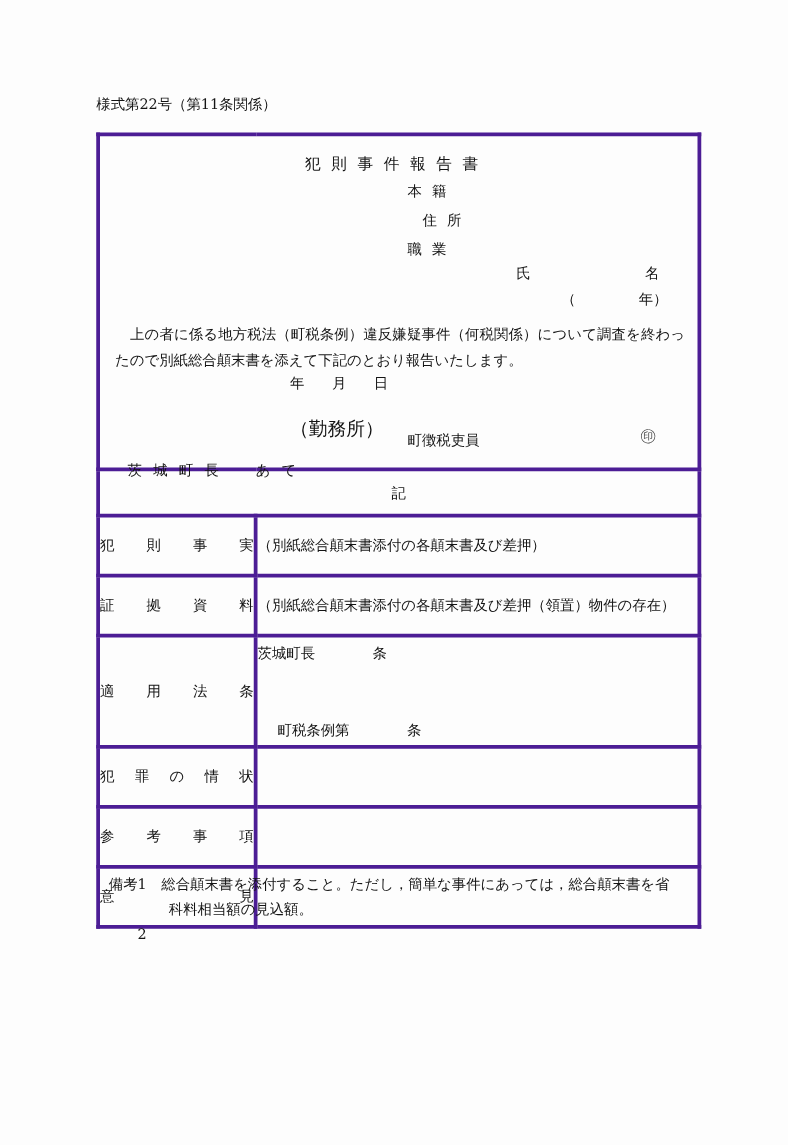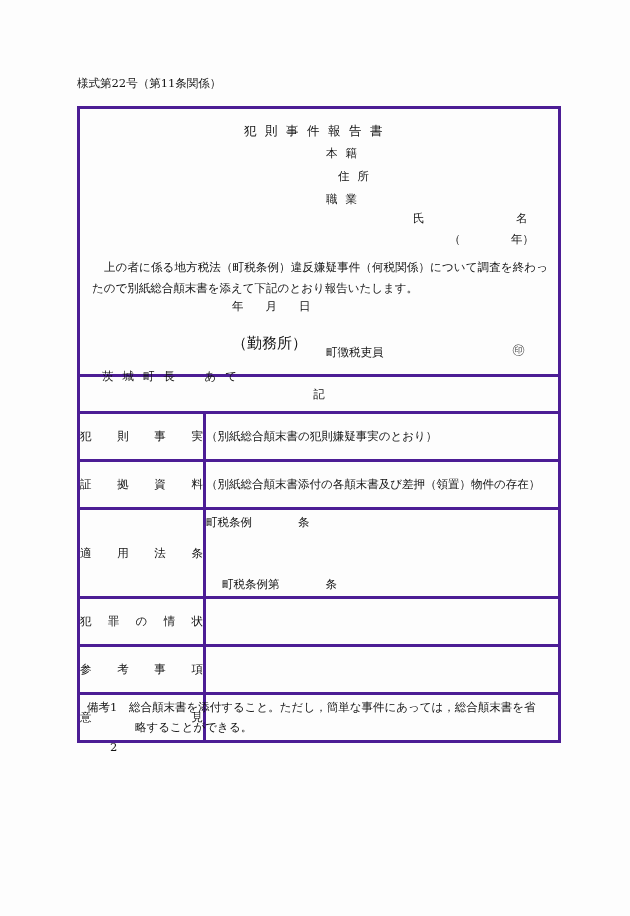--- a/index.html
+++ b/index.html
@@ -196,21 +196,21 @@
 
       <tr>
         <td class="lbl-col">
           <div class="lbl-spread">
             <span>犯</span>
             <span>則</span>
             <span>事</span>
             <span>実</span>
           </div>
         </td>
-        <td class="val-col">（別紙総合顛末書の犯則嫌疑事実のとおり）</td>
+        <td class="val-col">（別紙総合顛末書添付の各顛末書及び差押）</td>
       </tr>
 
       <tr>
         <td class="lbl-col">
           <div class="lbl-spread">
             <span>証</span>
             <span>拠</span>
             <span>資</span>
             <span>料</span>
           </div>
@@ -222,21 +222,21 @@
         <td class="lbl-col">
           <div class="lbl-spread">
             <span>適</span>
             <span>用</span>
             <span>法</span>
             <span>条</span>
           </div>
         </td>
         <td class="val-col">
           <div class="stacked">
-            <div>町税条例　　　　条</div>
+            <div>茨城町長　　　　条</div>
             <div class="line2">町税条例第　　　　条</div>
           </div>
         </td>
       </tr>
 
       <tr>
         <td class="lbl-col">
           <div class="lbl-spread">
             <span>犯</span>
             <span>罪</span>
@@ -272,20 +272,20 @@
 
     </tbody>
   </table>
 
   <div class="notes">
     <div class="note-row">
       <div class="note-tag">備考</div>
       <div class="note-num">1</div>
       <div class="note-txt">総合顛末書を添付すること。ただし，簡単な事件にあっては，総合顛末書を省</div>
     </div>
-    <div class="note-cont">略することができる。</div>
+    <div class="note-cont">科料相当額の見込額。</div>
     <div class="note-row">
       <div class="note-tag"></div>
       <div class="note-num">2</div>
     </div>
   </div>
 
 </div>
 
 </body></html>

